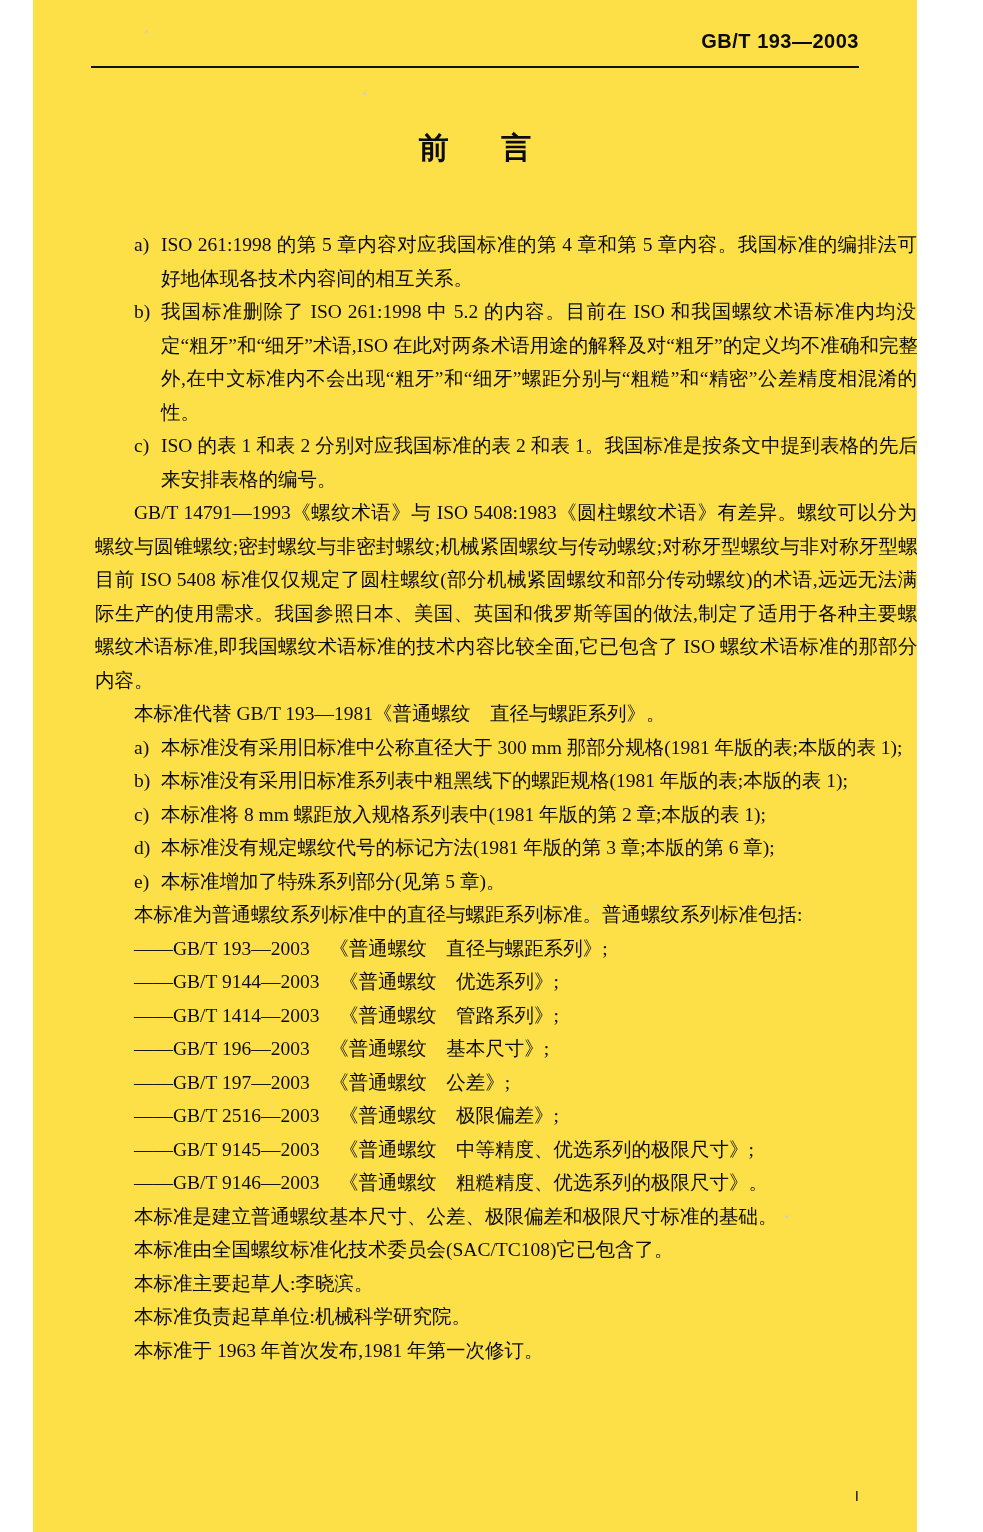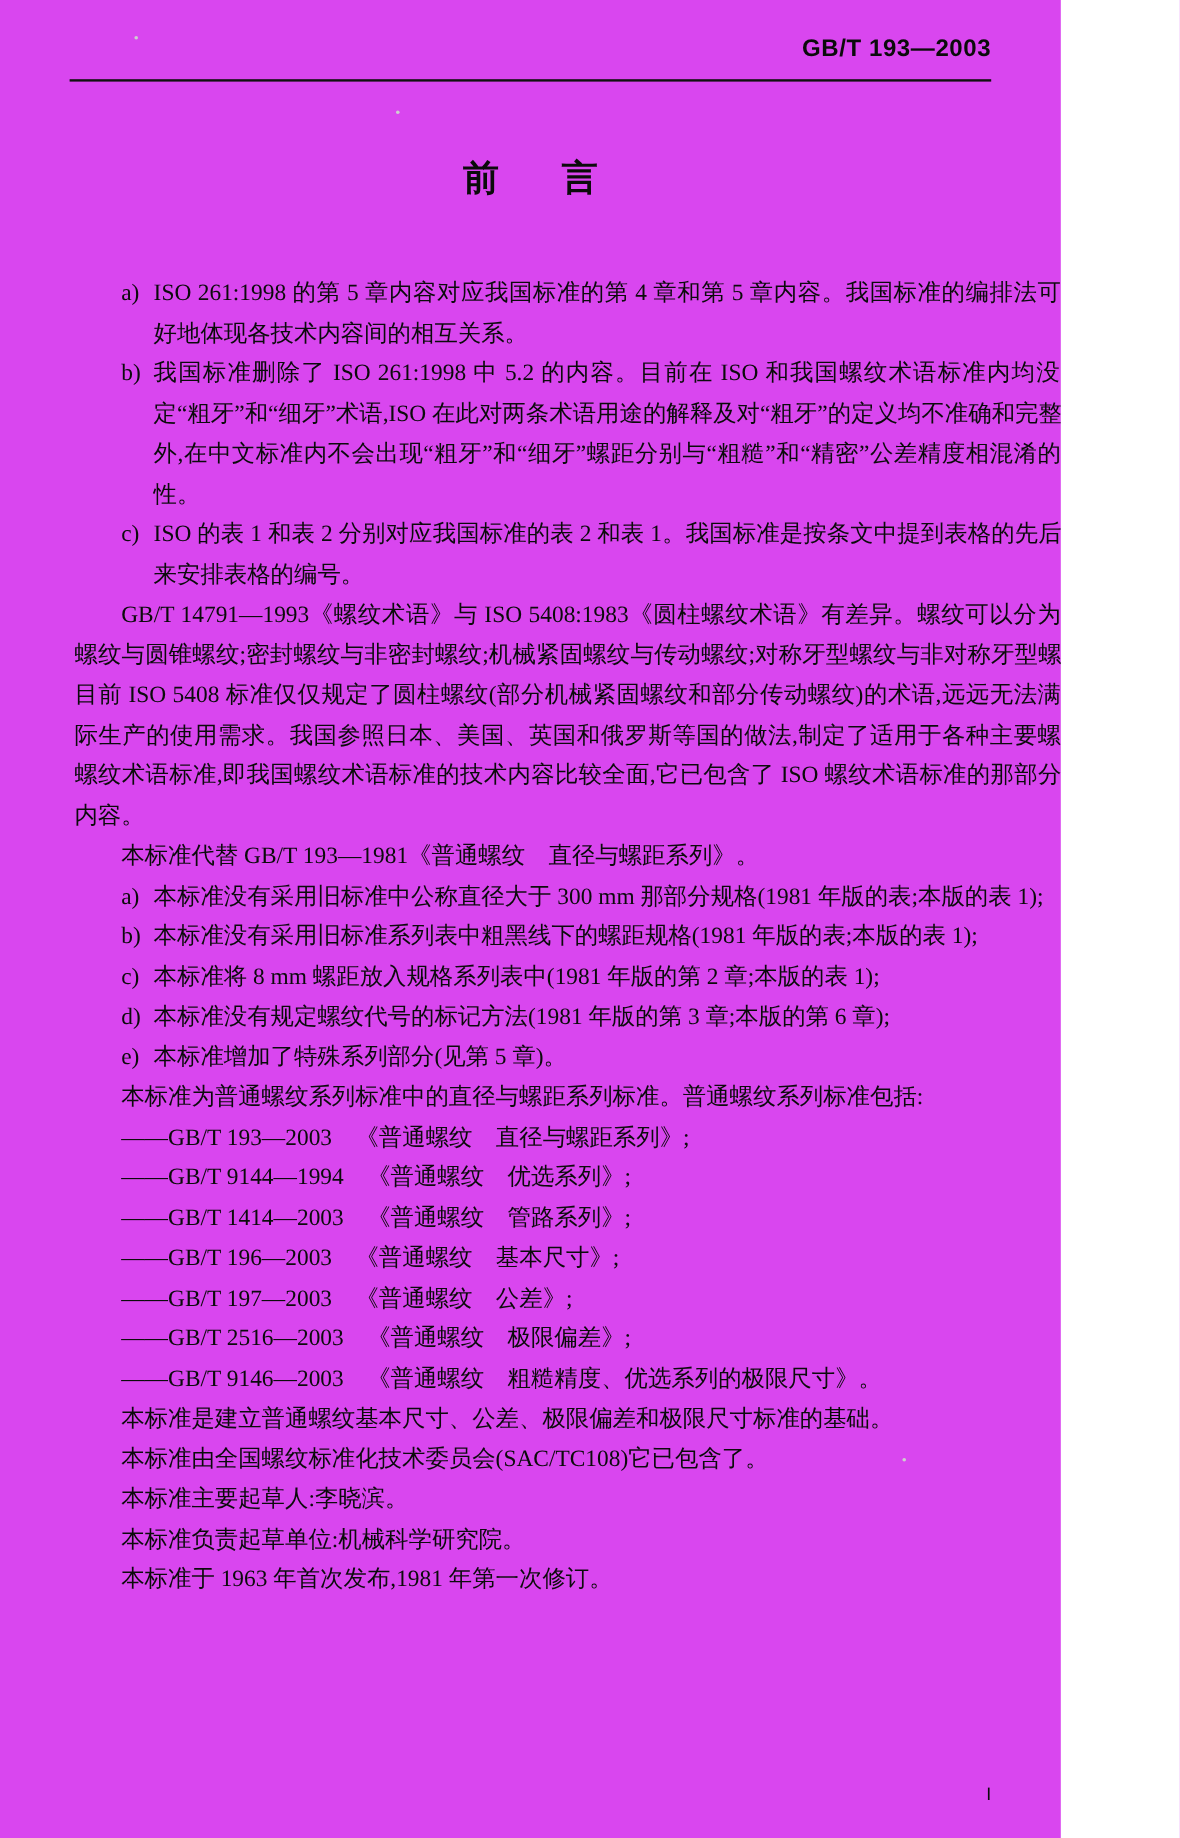--- a/index.html
+++ b/index.html
@@ -4,24 +4,25 @@
 <style>
   html, body {
     margin: 0;
     padding: 0;
     background: #ffffff;
   }
   .page {
     position: relative;
     width: 884px;
     height: 1532px;
-    background: #d946ef;
+    background: #fde047;
     font-family: "Liberation Serif", "DejaVu Serif", serif;
     color: #0b0b0b;
     overflow: hidden;
+    margin-left: 33px;
   }
   .header {
     position: absolute;
     top: 30px;
     right: 58px;
     font-family: "Liberation Sans", sans-serif;
     font-size: 20px;
     font-weight: bold;
     letter-spacing: 0.5px;
   }
@@ -144,25 +145,26 @@
       <span class="itext">本标准没有规定螺纹代号的标记方法(1981 年版的第 3 章;本版的第 6 章);</span>
     </div>
     <div class="item">
       <span class="marker">e)</span>
       <span class="itext">本标准增加了特殊系列部分(见第 5 章)。</span>
     </div>
 
     <p class="indent">本标准为普通螺纹系列标准中的直径与螺距系列标准。普通螺纹系列标准包括:</p>
 
     <p class="dashline">——GB/T 193—2003　《普通螺纹　直径与螺距系列》;</p>
-    <p class="dashline">——GB/T 9144—1994　《普通螺纹　优选系列》;</p>
+    <p class="dashline">——GB/T 9144—2003　《普通螺纹　优选系列》;</p>
     <p class="dashline">——GB/T 1414—2003　《普通螺纹　管路系列》;</p>
     <p class="dashline">——GB/T 196—2003　《普通螺纹　基本尺寸》;</p>
     <p class="dashline">——GB/T 197—2003　《普通螺纹　公差》;</p>
     <p class="dashline">——GB/T 2516—2003　《普通螺纹　极限偏差》;</p>
+    <p class="dashline">——GB/T 9145—2003　《普通螺纹　中等精度、优选系列的极限尺寸》;</p>
     <p class="dashline">——GB/T 9146—2003　《普通螺纹　粗糙精度、优选系列的极限尺寸》。</p>
 
     <p class="indent">本标准是建立普通螺纹基本尺寸、公差、极限偏差和极限尺寸标准的基础。</p>
     <p class="indent">本标准由全国螺纹标准化技术委员会(SAC/TC108)它已包含了。</p>
     <p class="indent">本标准主要起草人:李晓滨。</p>
     <p class="indent">本标准负责起草单位:机械科学研究院。</p>
     <p class="indent">本标准于 1963 年首次发布,1981 年第一次修订。</p>
 
   </div>
 

